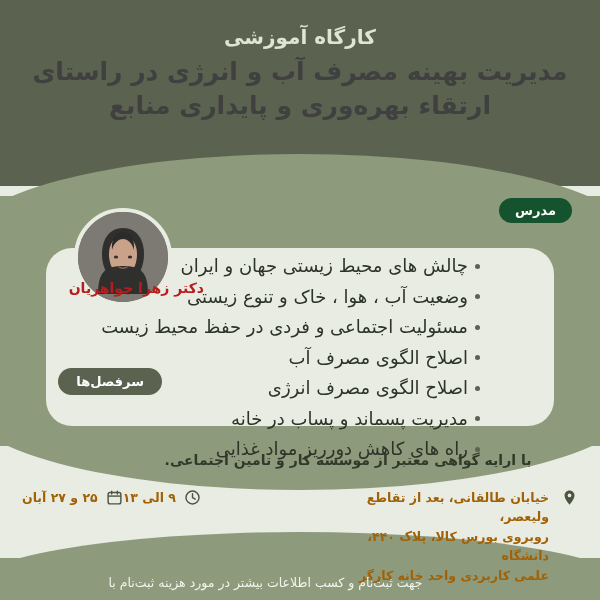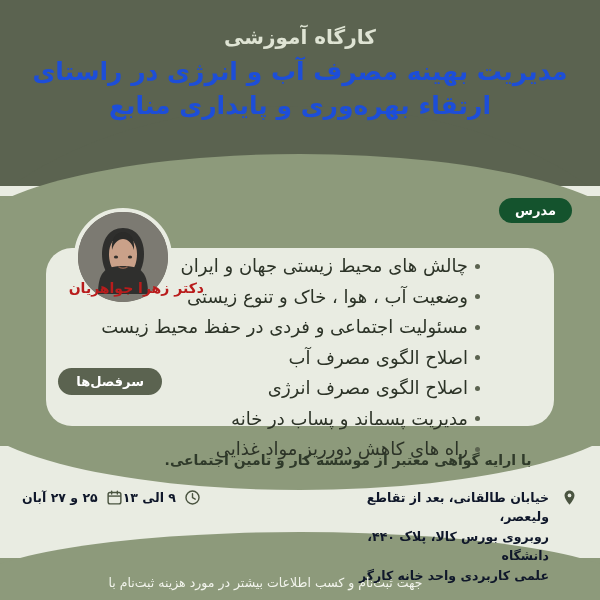--- a/index.html
+++ b/index.html
@@ -38,21 +38,21 @@
     z-index:3;
   }
   .t-small{
     font-size:20px;font-weight:bold;
     color:#dfe4d4;
     letter-spacing:0;
     line-height:1.3;
   }
   .t-main{
     font-size:25px;font-weight:bold;
-    color:#1d4ed8;
+    color:#404040;
     line-height:1.45;
     margin-top:4px;
     padding:0 18px;
   }
   
   .mid-block{
     position:absolute;
     top:196px;left:0;width:600px;height:250px;
     background:#8d9a7b;
     border-radius:0 0 0 0;
@@ -139,21 +139,21 @@
     position:absolute;top:488px;left:0;width:600px;
     display:flex;flex-direction:row;
     justify-content:space-between;
     align-items:flex-start;
     padding:0 22px;
     box-sizing:border-box;
     z-index:5;
   }
   .info-item{
     display:flex;flex-direction:row;align-items:flex-start;gap:8px;
-    color:#0f172a;font-size:12.5px;
+    color:#a16207;font-size:12.5px;
   }
   .info-item.date{flex:0 0 auto;}
   .info-item.time{flex:0 0 auto;margin-right:4px;}
   .info-item.place{flex:1 1 auto;justify-content:flex-start;gap:12px;}
   .ico{
     width:17px;height:17px;flex:0 0 auto;margin-top:1px;
   }
   .ico svg{display:block;}
   .info-text{line-height:1.55;font-weight:bold;}
   .place .info-text{max-width:230px;text-align:right;}

